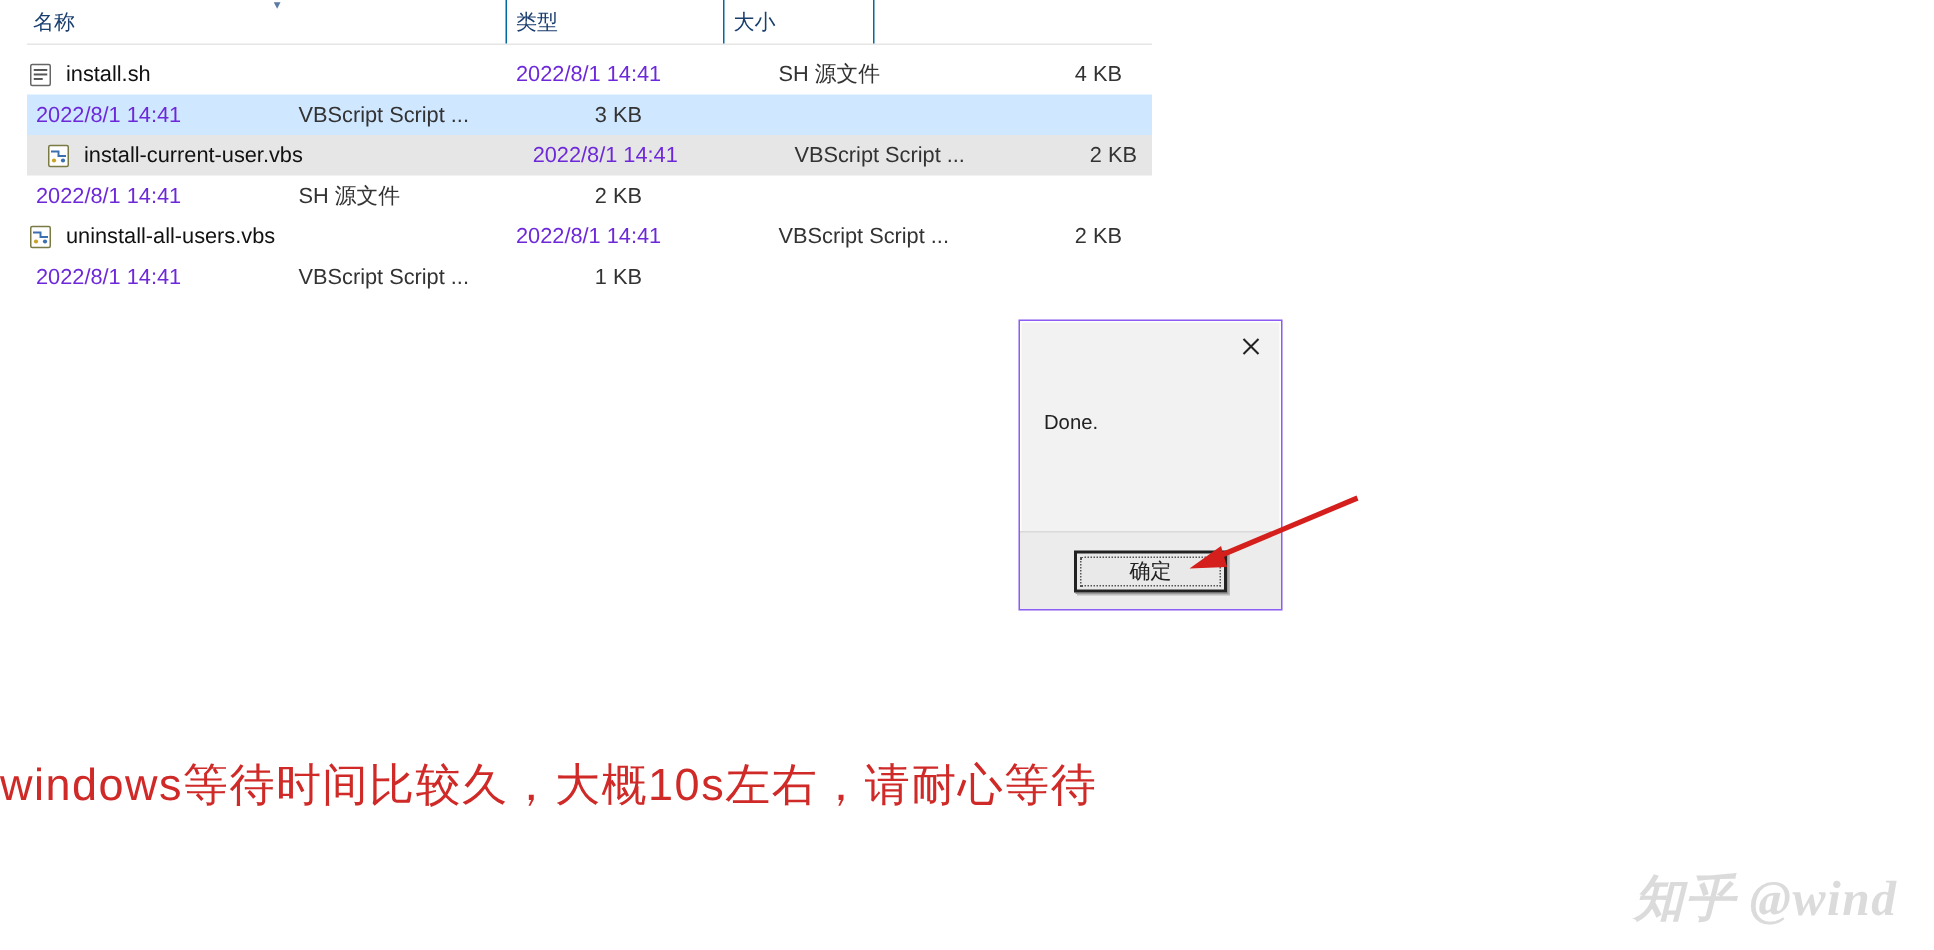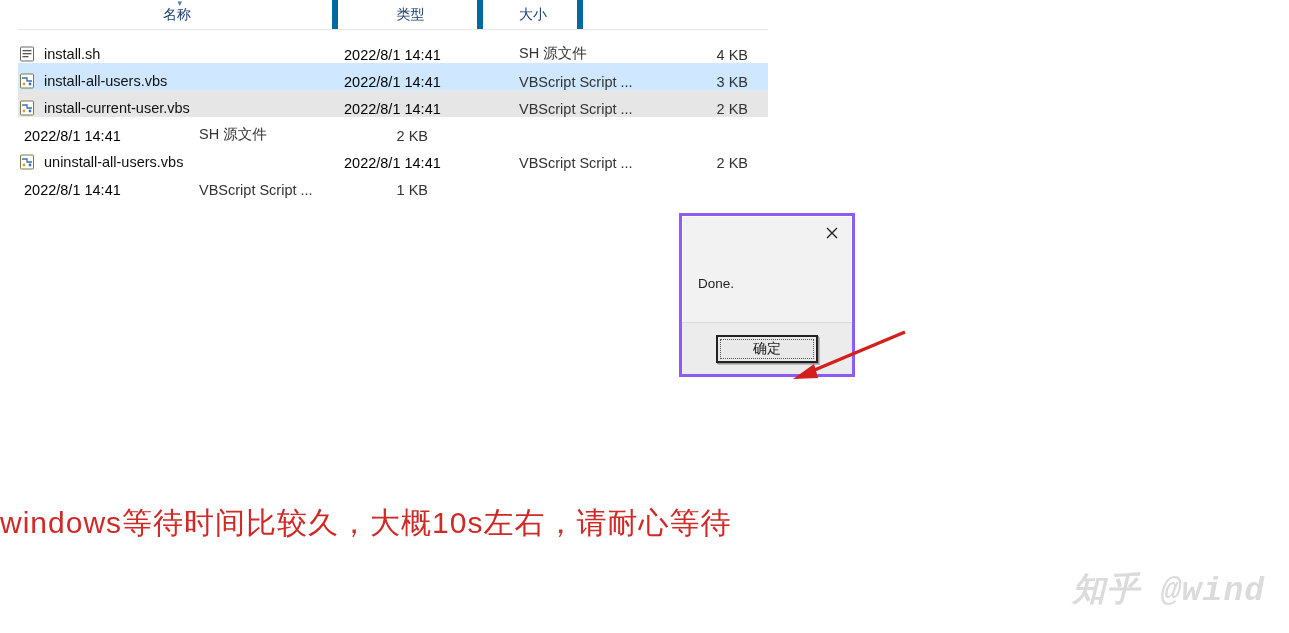--- a/index.html
+++ b/index.html
@@ -23,66 +23,66 @@
     align-items: stretch;
     height: 30px;
     border-bottom: 1px solid #e6e6e6;
   }
   .header-cell {
     display: flex;
     align-items: center;
     color: #1a3e6e;
     font-size: 14px;
     padding-left: 6px;
-    border-right: 6px solid #0369a1;
+    border-right: 1px solid #0369a1;
     position: relative;
-    justify-content: center;
   }
   .header-cell.name  { width: 320px; padding-left: 4px; }
   .header-cell.date  { width: 175px; }
   .header-cell.type  { width: 145px; }
   .header-cell.size  { width: 100px; }
   .sort-arrow {
     position: absolute;
     right: 150px; top: -2px;
     font-size: 9px;
     color: #5a7aa3;
   }
   .rows { margin-top: 6px; }
   .row {
     display: flex;
-    align-items: flex-end;
+    align-items: center;
     height: 27px;
     font-size: 14.5px;
   }
   .row.selected {
     background: #cfe7ff;
   }
   .row.hover {
     background: #e6e6e6;
+    padding-left: 12px;
   }
   .cell { padding-left: 6px; white-space: nowrap; overflow: hidden; text-overflow: ellipsis; }
   .cell.name { width: 320px; display: flex; align-items: center; gap: 8px; padding-left: 0; }
-  .cell.date { width: 175px; color: #000000; }
+  .cell.date { width: 175px; color: #6d28d9; }
   .cell.type { width: 145px; color: #333; }
   .cell.size { width: 100px; color: #333; text-align: right; padding-right: 10px; }
   .file-icon {
     width: 18px; height: 18px; flex: 0 0 18px;
     display: inline-flex; align-items: center; justify-content: center;
   }
   .file-icon svg { width: 16px; height: 16px; display: block; }
   .filename { color: #111; }
 
   
   .dialog {
     position: absolute;
     left: 679px; top: 213px;
-    width: 176px; height: 164px;
+    width: 176px; height: 194px;
     background: #f2f2f2;
-    border: 3px solid #8b5cf6;
+    border: 1px solid #8b5cf6;
     box-shadow: 0 0 0 1px #fff inset;
   }
   .dialog-titlebar {
     height: 36px;
     display: flex;
     justify-content: flex-end;
     align-items: center;
   }
   .close-btn {
     width: 28px; height: 28px;
@@ -131,27 +131,27 @@
     left: 0; right: 0;
     top: 503px;
     font-size: 30px;
     color: #cf2a27;
     letter-spacing: 1px;
   }
 
   
   .watermark {
     position: absolute;
-    right: 24px; bottom: 21px;
+    right: 24px; bottom: 11px;
     font-size: 33px;
     font-style: italic;
     font-weight: 600;
     color: rgba(200,200,200,0.65);
     letter-spacing: 1px;
-    font-family: Liberation Mono, monospace;
+    font-family: Liberation Serif, serif;
   }
 </style>
 </head>
 <body>
 
 <div class="file-list">
   <div class="header-row">
     <div class="header-cell name">
       <span>名称</span>
       <span class="sort-arrow">▾</span>
@@ -174,31 +174,20 @@
               <rect x="3.5" y="10" width="6" height="1.3" fill="#555"></rect>
             </svg>
           </span>
       <span class="filename">install.sh</span>
     </div>
     <div class="cell date">2022/8/1 14:41</div>
     <div class="cell type">SH 源文件</div>
     <div class="cell size">4 KB</div>
   </div>
       <div class="row selected">
-    <div class="cell name">
-      <span class="file-icon">
-            <svg viewBox="0 0 16 16">
-              <rect x="1.5" y="1" width="13" height="14" rx="1" fill="#fefefe" stroke="#7a7a45"></rect>
-              <path d="M3 5 L8 5 L8 8 L13 8" stroke="#3a6fb0" stroke-width="1.3" fill="none"></path>
-              <circle cx="5" cy="11" r="1.4" fill="#c9a227"></circle>
-              <circle cx="11" cy="11" r="1.4" fill="#3a6fb0"></circle>
-            </svg>
-          </span>
-      <span class="filename">install-all-users.vbs</span>
-    </div>
     <div class="cell date">2022/8/1 14:41</div>
     <div class="cell type">VBScript Script ...</div>
     <div class="cell size">3 KB</div>
   </div>
       <div class="row hover">
     <div class="cell name">
       <span class="file-icon">
             <svg viewBox="0 0 16 16">
               <rect x="1.5" y="1" width="13" height="14" rx="1" fill="#fefefe" stroke="#7a7a45"></rect>
               <path d="M3 5 L8 5 L8 8 L13 8" stroke="#3a6fb0" stroke-width="1.3" fill="none"></path>

